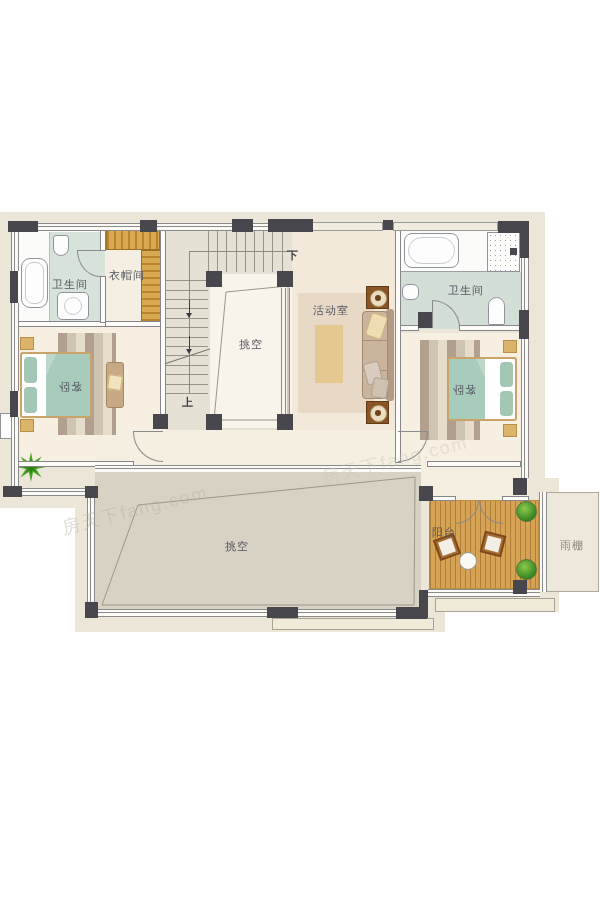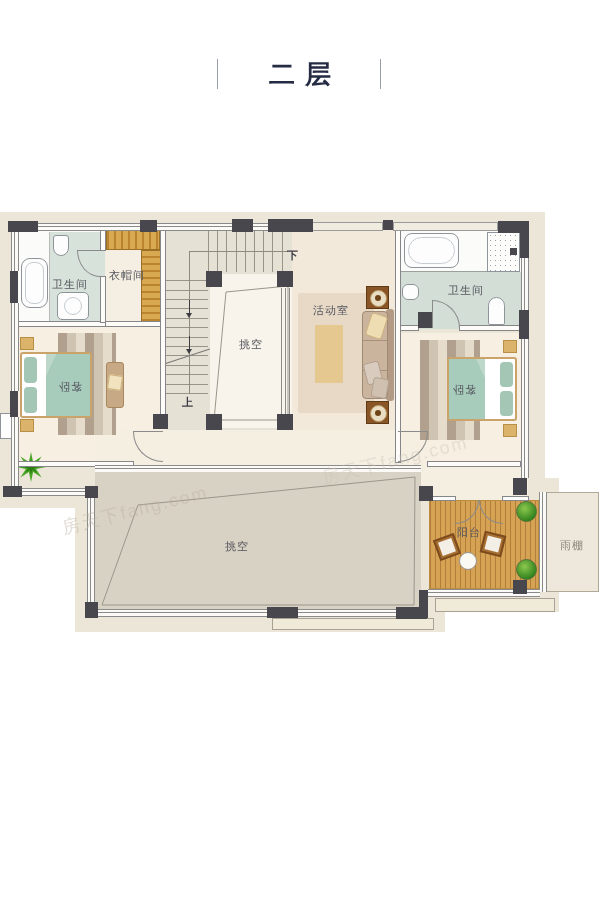--- a/index.html
+++ b/index.html
@@ -30,25 +30,20 @@
       letter-spacing:2px;white-space:nowrap;}
   .arrow-line{position:absolute;width:1px;background:#3c3c42;}
   .arrow-head{position:absolute;width:0;height:0;border-left:3px solid transparent;
       border-right:3px solid transparent;border-top:5px solid #3c3c42;}
 </style>
 </head>
 <body>
 
 <div class="stage">
 
-  <div class="titlebar">
-    <div class="tick" style="left:217px"></div>
-    <div class="title-text">二层</div>
-    <div class="tick" style="left:380px"></div>
-  </div>
 
   <div class="abs" style="left:0;top:212px;width:545px;height:296px;background:#ece6d9"></div>
   <div class="abs" style="left:75px;top:450px;width:370px;height:182px;background:#ece6d9"></div>
   <div class="abs" style="left:413px;top:478px;width:146px;height:134px;background:#ece6d9"></div>
 
   <div class="abs" style="left:540px;top:492px;width:57px;height:98px;background:#ede8db;border:1px solid #b0a998"></div>
   <div class="abs" style="left:272px;top:618px;width:160px;height:10px;background:#f0ead9;border:1px solid #a9a294"></div>
   <div class="abs" style="left:435px;top:598px;width:118px;height:12px;background:#f0ead9;border:1px solid #a9a294"></div>
 
   <div class="floor" style="left:18px;top:230px;width:88px;height:93px;background:#fbfbf9"></div>
@@ -220,21 +215,21 @@
   <div class="leaf" style="left:398px;top:431px;width:30px;height:1px"></div>
   <div class="arc arc-br" style="left:455px;top:500px;width:24px;height:24px"></div>
   <div class="arc arc-bl" style="left:479px;top:500px;width:24px;height:24px"></div>
 
   <div class="label" style="left:70px;top:284px">卫生间</div>
   <div class="label" style="left:127px;top:275px">衣帽间</div>
   <div class="label" style="left:251px;top:344px">挑空</div>
   <div class="label" style="left:331px;top:310px">活动室</div>
   <div class="label" style="left:466px;top:290px">卫生间</div>
   <div class="label" style="left:237px;top:546px">挑空</div>
-  <div class="label" style="left:469px;top:532px">阳台</div>
+  <div class="label" style="left:444px;top:532px">阳台</div>
   <div class="label" style="left:572px;top:545px;color:#8a857c">雨棚</div>
   <div class="label" style="left:293px;top:255px;font-weight:bold;color:#3c3c46">下</div>
   <div class="label" style="left:188px;top:402px;font-weight:bold;color:#3c3c46">上</div>
 
   <div class="wm" style="left:60px;top:498px">房天下fang.com</div>
   <div class="wm" style="left:320px;top:448px;color:rgba(200,194,182,0.4)">房天下fang.com</div>
 
 </div>
 
 </body></html>

